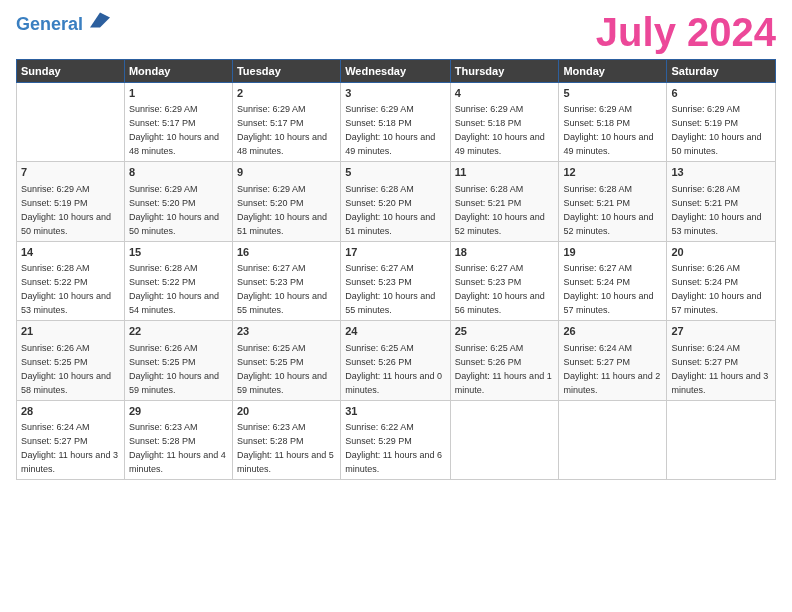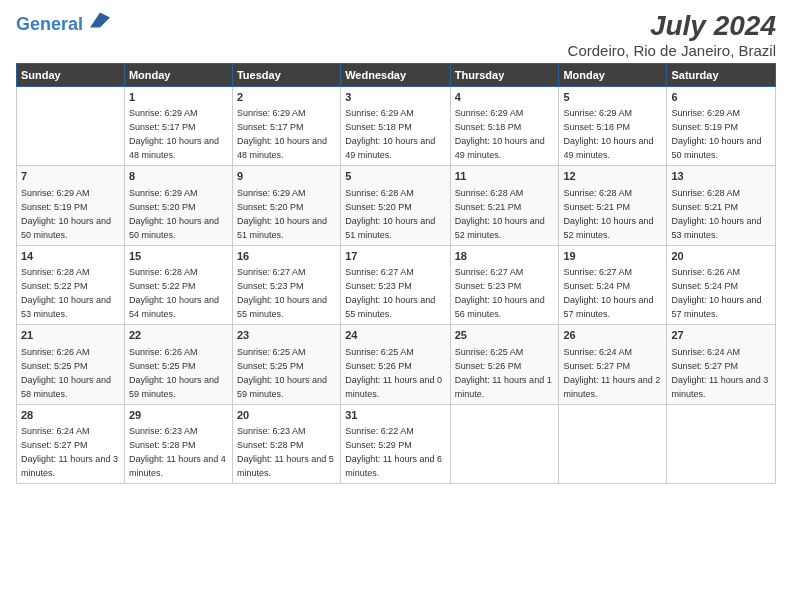--- a/index.html
+++ b/index.html
@@ -35,24 +35,23 @@
     }
     .logo-icon {
       width: 20px;
       height: 20px;
       margin-left: 2px;
     }
     .title-block {
       text-align: right;
     }
     .month-title {
-      font-size: 28px;
-      font-weight: bold;
-      color: #404040;
-      font-style: italic;
+      font-size: 40px;
+      font-weight: bold;
+      color: #ec4899;
     }
     .location-title {
       font-size: 15px;
       color: #444;
     }
     table {
       width: 100%;
       border-collapse: collapse;
       font-size: 10px;
     }
@@ -104,21 +103,20 @@
             <span>General</span>
             <svg class="logo-icon" viewBox="0 0 24 18">
               <polygon points="0,18 12,0 24,6 12,18" fill="#2c5f9e"></polygon>
             </svg>
           </span>
         </div>
       </div>
     </div>
     <div class="title-block">
       <div class="month-title">July 2024</div>
-      <div class="location-title">Cordeiro, Rio de Janeiro, Brazil</div>
     </div>
   </div>
 
   <table>
     <thead>
       <tr>
         <th>Sunday</th>
         <th>Monday</th>
         <th>Tuesday</th>
         <th>Wednesday</th>

